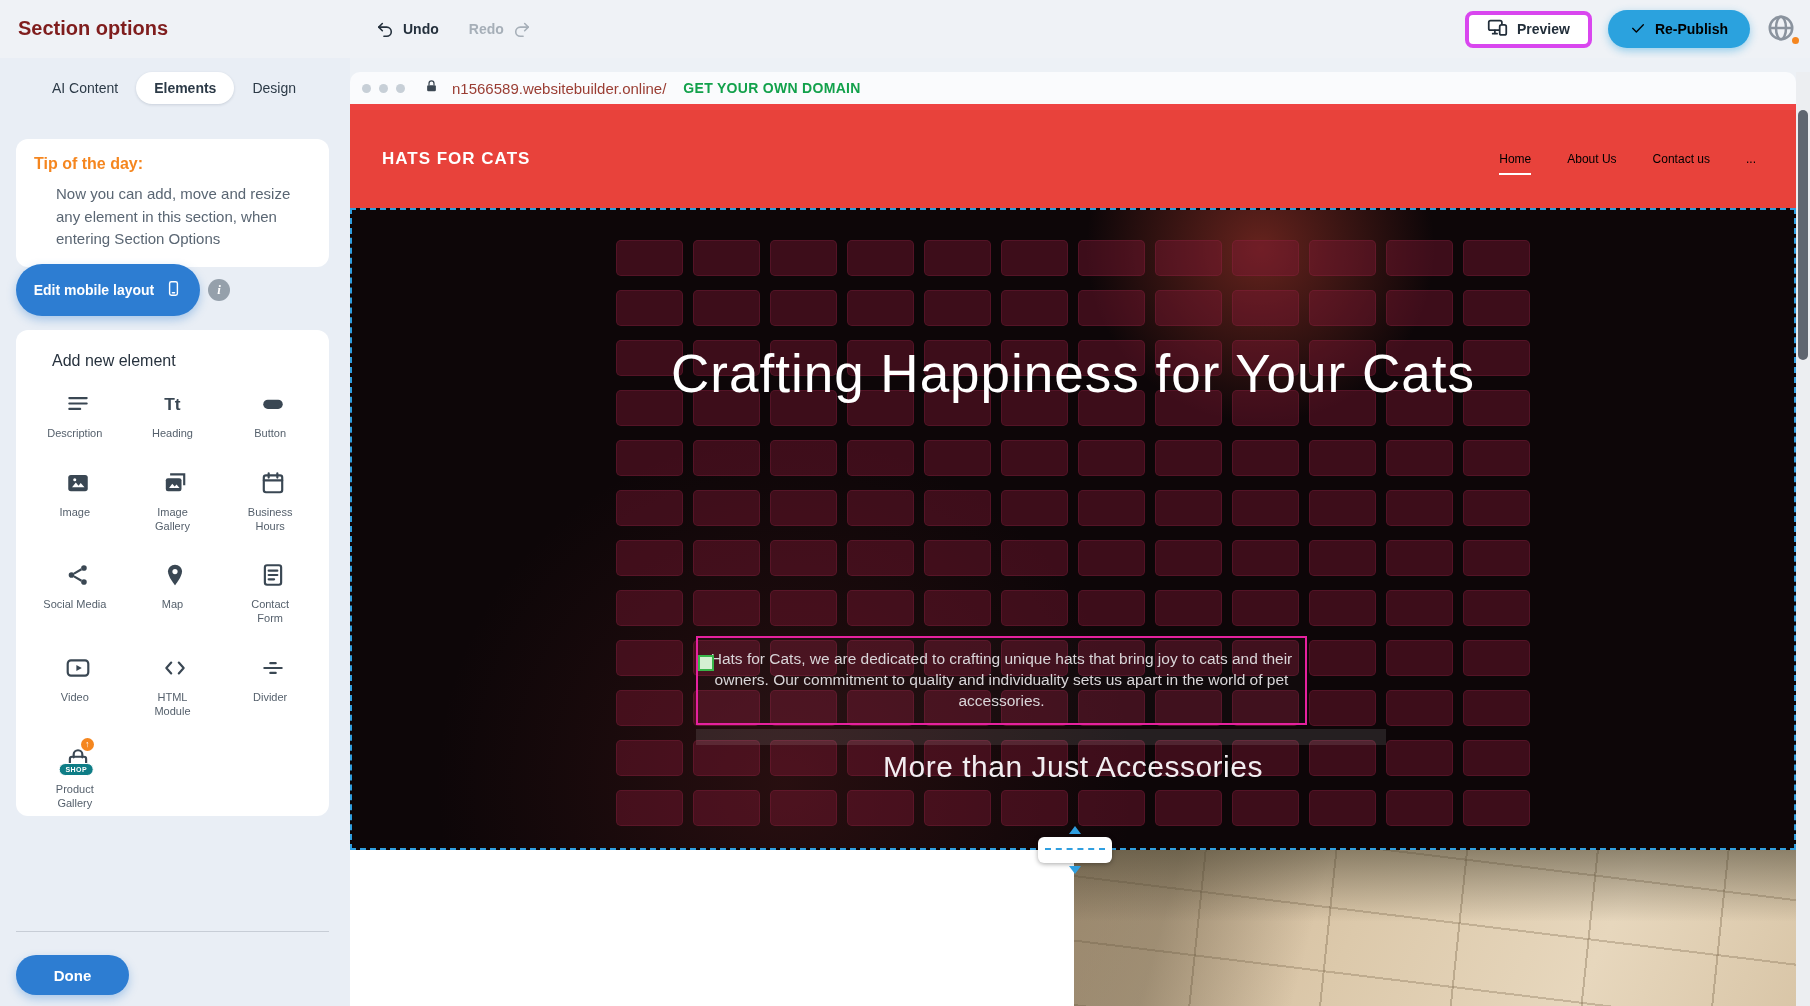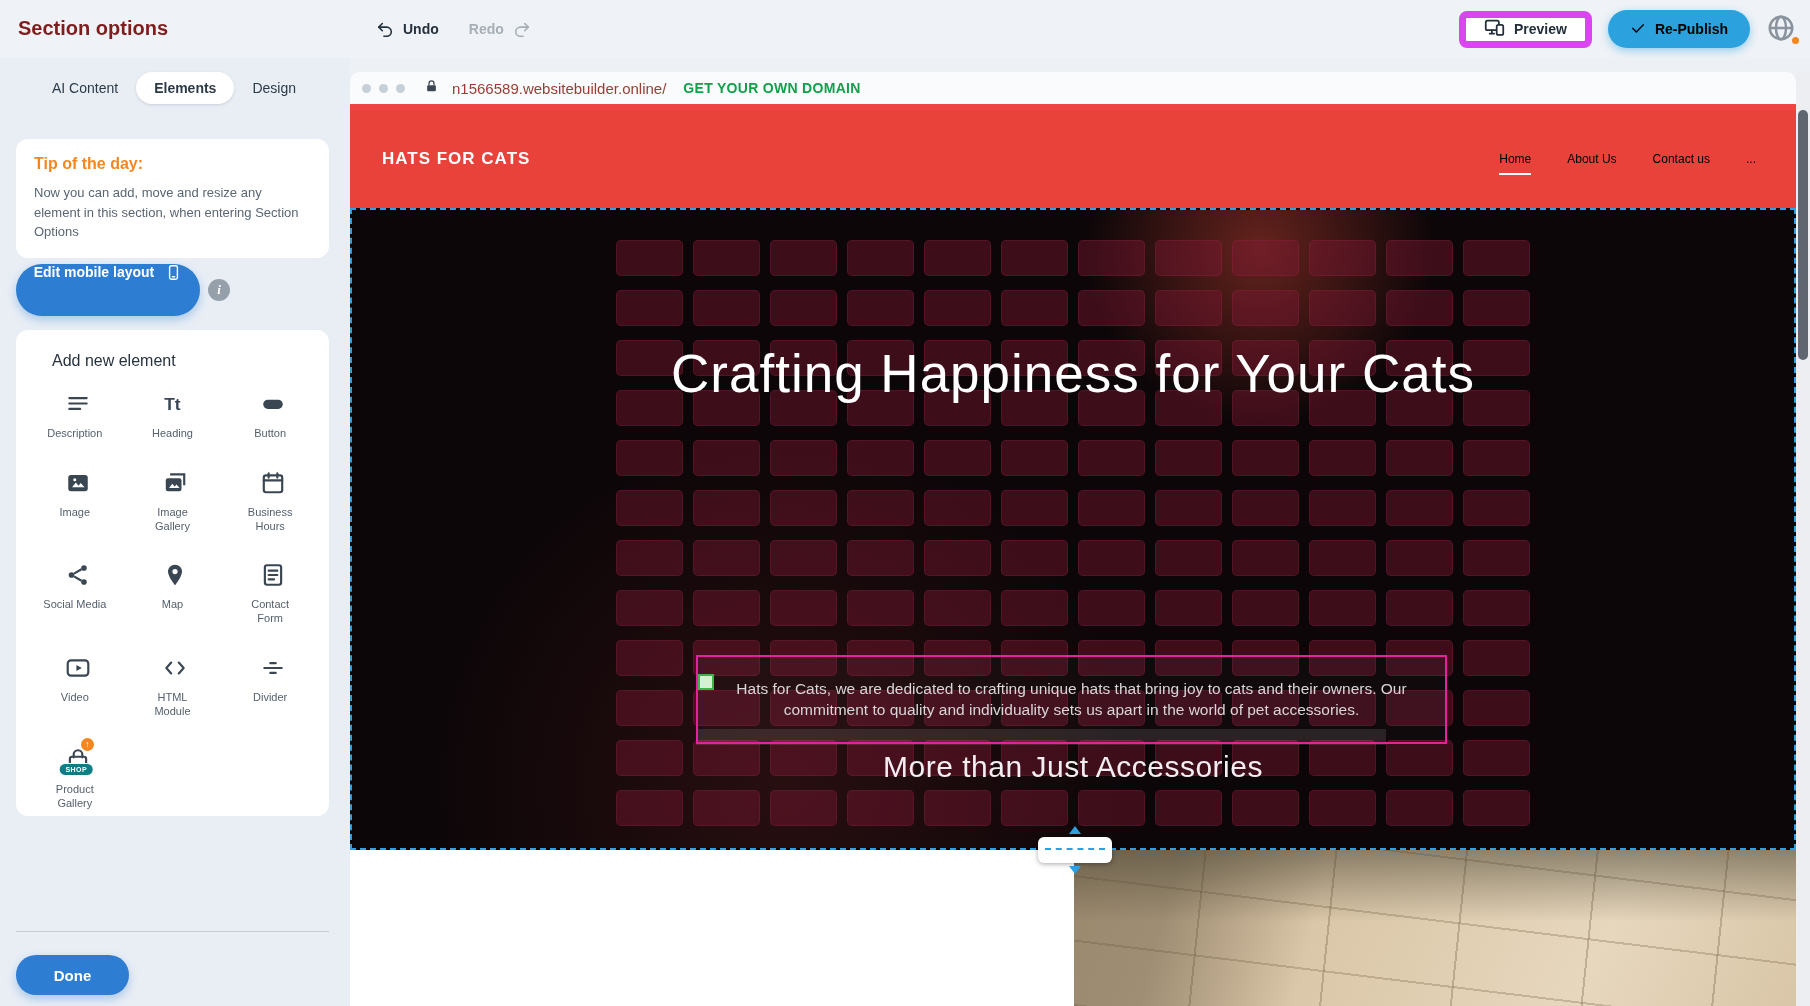--- a/index.html
+++ b/index.html
@@ -12,44 +12,44 @@
   
   .topbar { position:absolute; top:0; left:0; right:0; height:58px; background:#eff2f6; }
   .topbar-title { position:absolute; left:18px; top:17px; font-size:20px; font-weight:700; color:#7f1d1d; }
   .undo-redo { position:absolute; left:376px; top:0; height:58px; display:flex; align-items:center; gap:30px; }
   .undo, .redo { display:flex; align-items:center; gap:8px; font-size:14px; font-weight:700; cursor:pointer; }
   .undo { color:#25313d; }
   .redo { color:#a6afb8; }
   .undo svg, .redo svg { display:block; }
   .topbar-right { position:absolute; right:12px; top:0; height:58px; display:flex; align-items:center; gap:16px; }
   .btn-preview {
-    height:37px; padding:0 18px; background:#fff; border:7px solid #d946ef; border-radius:8px;
+    height:37px; padding:0 18px; background:#fff; border:4px solid #d946ef; border-radius:8px;
     display:flex; align-items:center; gap:9px; font-size:14px; font-weight:700; color:#222e3a; cursor:pointer;
   }
   .btn-republish {
     height:38px; padding:0 22px; background:#2ba2de; border:none; border-radius:20px;
     display:flex; align-items:center; gap:9px; font-size:14px; font-weight:700; color:#000000; cursor:pointer;
     box-shadow:0 3px 8px rgba(43,162,222,.45);
   }
   .globe-btn { width:32px; height:32px; position:relative; cursor:pointer; }
   .globe-btn .dot { position:absolute; right:-1px; bottom:1px; width:7px; height:7px; border-radius:50%; background:#f5861f; }
 
   
   .sidebar { position:absolute; top:58px; left:0; width:350px; bottom:0; background:#e9eef5; }
   .tabs { position:absolute; top:14px; left:34px; right:40px; display:flex; justify-content:space-between; align-items:center; }
   .tab { font-size:14px; color:#2c3a47; padding:8px 18px; border-radius:17px; cursor:pointer; white-space:nowrap; }
   .tab.active { background:#fff; font-weight:700; box-shadow:0 1px 3px rgba(20,40,70,.15); }
 
   .tip-card { position:absolute; top:81px; left:16px; width:313px; background:#fff; border-radius:12px; padding:16px 18px; }
   .tip-title { color:#f5861f; font-weight:700; font-size:16px; margin-bottom:10px; }
-  .tip-body { color:#5a6673; font-size:13px; line-height:1.5; }
+  .tip-body { color:#5a6673; font-size:15px; line-height:1.5;margin-left:22px; }
 
   .edit-mobile {
     position:absolute; top:206px; left:16px; width:184px; height:52px; background:#2d7dd2; border-radius:28px;
-    display:flex; justify-content:center; gap:11px; color:#fff; font-weight:700; font-size:14px;
+    display:flex; align-items:center; justify-content:center; gap:11px; color:#fff; font-weight:700; font-size:14px;
     cursor:pointer; box-shadow:0 4px 10px rgba(45,125,210,.35);
   }
   .info-dot {
     position:absolute; top:221px; left:208px; width:22px; height:22px; border-radius:50%;
     background:#95a0ab; color:#fff; text-align:center; font:italic 700 13px/22px "Liberation Serif", serif; cursor:pointer;
   }
 
   .add-card { position:absolute; top:272px; left:16px; width:313px; height:486px; background:#fff; border-radius:12px; padding:22px 10px 10px 10px; }
   .add-title { font-size:16px; color:#27323e; margin:0 0 18px 26px; font-weight:400; }
   .el-grid { display:grid; grid-template-columns:repeat(3,1fr); row-gap:26px; }
@@ -110,23 +110,23 @@
   .hero-grid .cell { background:rgba(128,24,52,.42); border:1px solid rgba(170,45,80,.22); border-radius:5px; }
   .hero-title {
     position:absolute; top:124px; left:0; right:0; z-index:2; text-align:center;
     color:#fff; font-size:53px; line-height:1.52; font-weight:400; letter-spacing:1px; cursor:pointer;
   }
   .hero-subtitle {
     position:absolute; top:540px; left:0; right:0; z-index:2; text-align:center;
     color:#f2eef1; font-size:30px; letter-spacing:.5px; cursor:pointer;
   }
   .text-el {
-    position:absolute; top:426px; left:344px; width:751px; height:89px; z-index:3;
+    position:absolute; top:426px; left:344px; width:611px; height:89px; z-index:3;
     border:2px solid #e6219f; background:rgba(255,255,255,.02);
-    display:flex; align-items:center; justify-content:center; cursor:pointer;margin-top:19px;
+    display:flex; align-items:center; justify-content:center; cursor:pointer;
   }
   .text-el p { margin:0; padding:0 6px; color:#d9d5d8; font-size:15.5px; line-height:1.35; text-align:center; }
   .green-handle {
     position:absolute; left:0px; top:17px; width:16px; height:16px; z-index:4;
     background:#d5f0d2; border:2px solid #39b54a; cursor:grab;
   }
   .ghost-bar { position:absolute; top:519px; left:344px; width:690px; height:16px; background:rgba(255,255,255,.10); z-index:2; }
 
   .resize-handle {
     position:absolute; left:688px; top:727px; width:74px; height:26px; z-index:6;

